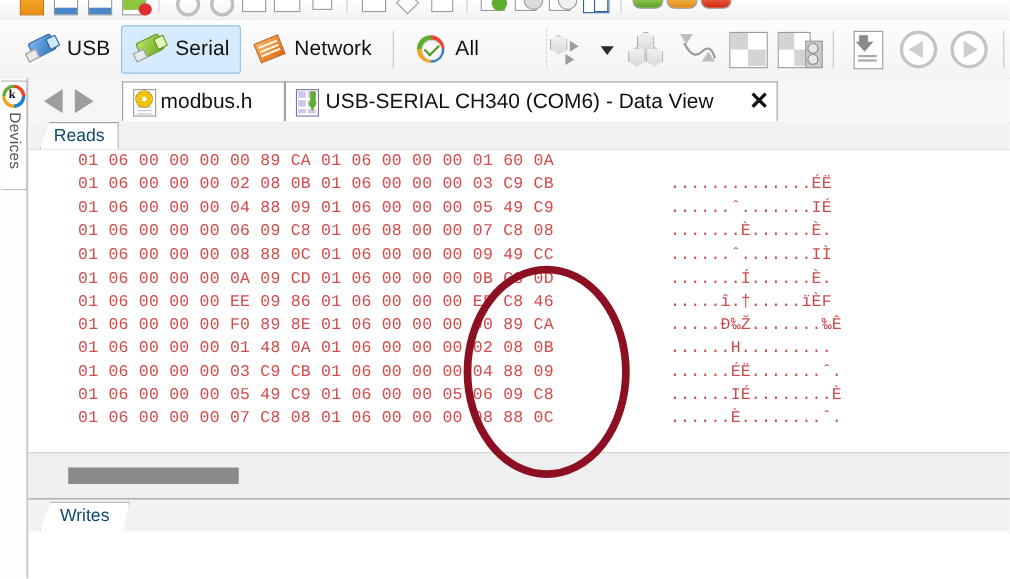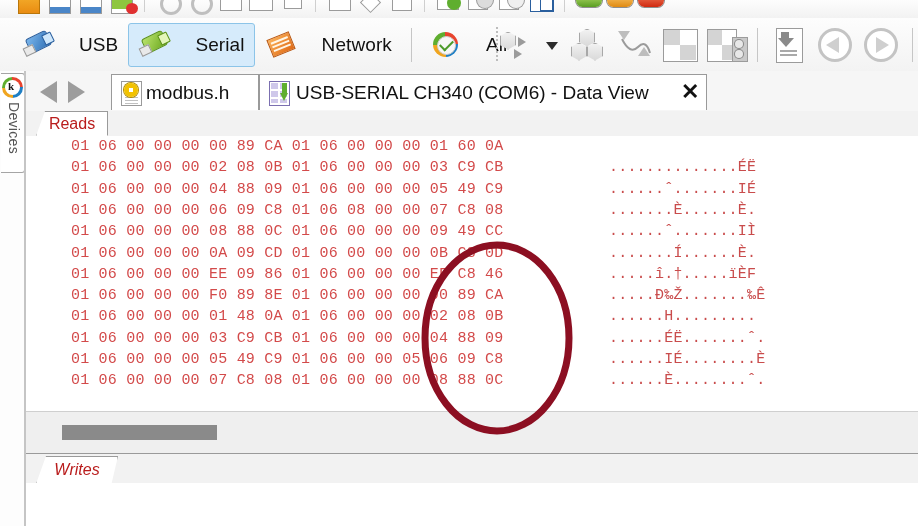--- a/index.html
+++ b/index.html
@@ -37,21 +37,21 @@
 
   .sq{position:absolute;border:1px solid #9b9b9b;background:#fff;}
 
   
   .toolbar{
     position:absolute;left:0;top:18px;width:918px;height:53px;
     background:linear-gradient(#fdfdfd,#f3f3f3);
     border-bottom:1px solid #b8b8b8;
   }
   .filters{position:absolute;left:12px;top:0;height:53px;display:flex;align-items:center;}
-  .fbtn{display:flex;align-items:center;height:42px;padding:0 9px;border:1px solid transparent;border-radius:3px;cursor:default;gap:18px;}
+  .fbtn{display:flex;align-items:center;height:42px;padding:0 9px;border:1px solid transparent;border-radius:3px;cursor:default;}
   .fbtn.sel{background:#d6ebfb;border-color:#8cc4e8;}
   .fbtn .lbl{font-size:19px;margin-left:7px;color:#111;letter-spacing:.1px;}
   .plugico{width:32px;height:30px;position:relative;}
   .plug-body{position:absolute;left:5px;top:4px;width:21px;height:14px;border-radius:3px;transform:rotate(-26deg);}
   .plug-body.blue{background:linear-gradient(140deg,#7ab6ec,#2f6fb5);border:1px solid #2a5f9e;}
   .plug-body.green{background:linear-gradient(140deg,#b9e36b,#6ca81f);border:1px solid #5d9318;}
   .plug-tip{position:absolute;width:8px;height:9px;border-radius:1px;transform:rotate(-26deg);}
   .plug-tip.blue{background:#cfe7fb;border:1px solid #2a5f9e;left:21px;top:3px;}
   .plug-tip.green{background:#e4f6b9;border:1px solid #5d9318;left:21px;top:3px;}
   .plug-pin{position:absolute;left:2px;top:16px;width:9px;height:7px;background:#e9e9e9;border:1px solid #9a9a9a;transform:rotate(-26deg);}
@@ -107,33 +107,33 @@
   .ico-grid .arrow{position:absolute;left:11px;top:2px;width:9px;height:20px;}
   .ico-grid .arrow .stem{position:absolute;left:2px;top:0;width:5px;height:12px;background:#5fae2f;}
   .ico-grid .arrow .head{position:absolute;left:0;top:10px;width:0;height:0;border-left:4.5px solid transparent;border-right:4.5px solid transparent;border-top:8px solid #5fae2f;}
   .tab-close{position:absolute;left:655px;top:13px;font:bold 22px "Liberation Sans",sans-serif;color:#111;line-height:16px;}
 
   
   .pane{position:absolute;left:26px;top:111px;width:892px;height:415px;background:#fff;}
   .readsrow{position:absolute;left:0;top:0;width:892px;height:25px;background:#f2f2f2;border-bottom:1px solid #9a9a9a;}
   .ptab{position:absolute;top:0;height:25px;background:#fff;border:1px solid #9a9a9a;border-bottom:1px solid #fff;
         display:flex;align-items:center;justify-content:center;box-sizing:border-box;
-        font-size:16px;color:#b91c1c;}
+        font-size:16px;color:#0c4a6e;}
   .ptab.reads{left:10px;width:72px;clip-path:polygon(9px 0,100% 0,100% 100%,0 100%);}
   .hexarea{position:absolute;left:0;top:25px;width:892px;height:275px;background:#fff;overflow:hidden;}
   .hexrow{position:absolute;left:0;width:892px;height:21.3px;white-space:pre;
      font-family:"Liberation Mono","DejaVu Sans Mono",monospace;font-size:15px;color:#d34a4a;letter-spacing:.2px;}
   .hx{position:absolute;left:45px;}
   .asc{position:absolute;left:583px;color:#c94c4c;}
 
   .hscrollband{position:absolute;left:0;top:300px;width:892px;height:42px;background:#efefef;border-top:1px solid #cfcfcf;}
   .hthumb{position:absolute;left:36px;top:13px;width:155px;height:15px;background:#8a8a8a;}
 
   .writesrow{position:absolute;left:0;top:342px;width:892px;height:30px;background:#f2f2f2;border-top:1px solid #9a9a9a;border-bottom:1px solid #9a9a9a;}
-  .ptab.writes{left:10px;top:2px;width:82px;height:28px;border-bottom:1px solid #fff;clip-path:polygon(10px 0,100% 0,92% 100%,0 100%);font-style:italic;}
+  .ptab.writes{left:10px;top:2px;width:82px;height:28px;border-bottom:1px solid #fff;clip-path:polygon(10px 0,100% 0,92% 100%,0 100%);}
   .writesbody{position:absolute;left:0;top:372px;width:892px;height:43px;background:#fff;}
 
   
   .annot{position:absolute;left:0;top:0;width:918px;height:526px;pointer-events:none;}
 </style>
 </head>
 <body>
 
 <div class="app">
 

